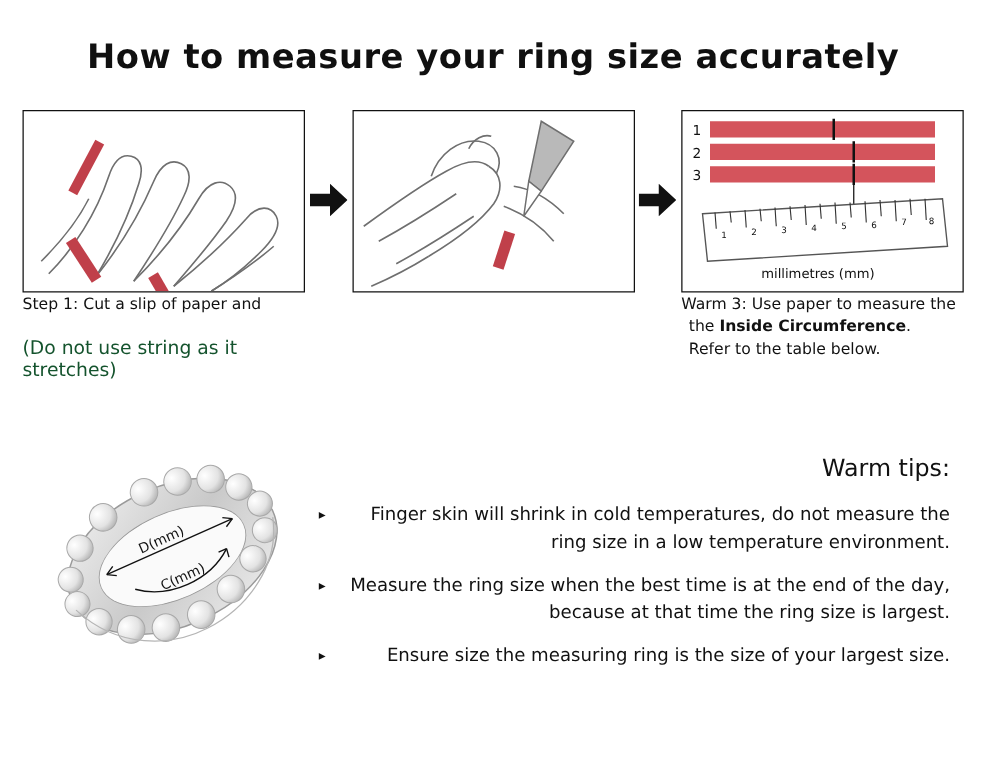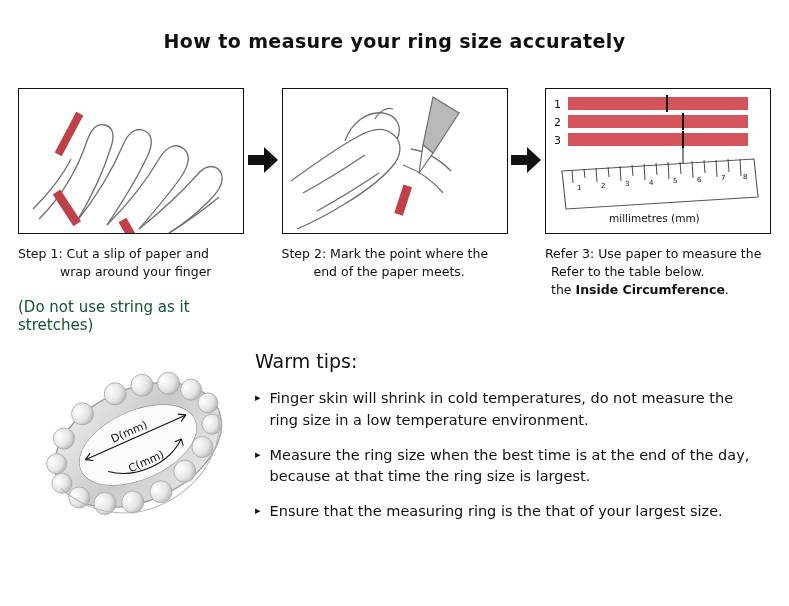--- a/index.html
+++ b/index.html
@@ -22,21 +22,21 @@
     height: 606px;
   }
 
   
   .title {
     position: absolute;
     top: 30px;
     left: 0;
     width: 789px;
     text-align: center;
-    font-size: 19px;
+    font-size: 27px;
     font-weight: bold;
     letter-spacing: 0.4px;
     color: #101010;
     font-family: "DejaVu Sans", sans-serif;
   }
 
   
   .steps {
     position: absolute;
     top: 88px;
@@ -61,42 +61,42 @@
   .arrow {
     width: 34px;
     height: 144px;
     display: flex;
     align-items: center;
     justify-content: center;
   }
   .arrow svg { display: block; }
 
   .step-caption {
-    margin-top: 11px;
     font-size: 12.5px;
     line-height: 1.45;
     color: #111;
     font-family: "DejaVu Sans", sans-serif;
   }
   .step-caption b { font-weight: bold; }
   .step-caption .ctr { display: block; }
 
   .step-note {
     margin-top: 17px;
     font-size: 15px;
     color: #14532d;
     text-align: left;
   }
 
   
   .tips {
     position: absolute;
     left: 255px;
-    top: 350px;
+    top: 364px;
     width: 505px;
+    text-align: right;
   }
   .tips-title {
     font-size: 19px;
     color: #111;
     margin-bottom: 16px;
     font-family: "DejaVu Sans", sans-serif;
   }
   .tip {
     display: flex;
     align-items: flex-start;
@@ -168,21 +168,20 @@
 
           <rect class="strip-red" x="44" y="100" width="9" height="38" transform="rotate(-33 48 120)"></rect>
           <rect class="strip-red" x="104" y="130" width="9" height="22" transform="rotate(-30 108 140)"></rect>
 
           <rect class="strip-red" x="46" y="22" width="8" height="46" transform="rotate(28 50 45)"></rect>
         </svg>
       </div>
       <div class="step-caption">
         <span>Step 1:</span>
         <span>Cut a slip of paper and</span>
-        <span class="ctr" style="padding-left:42px">wrap around your finger</span>
       </div>
       <div class="step-note">(Do not use string as it stretches)</div>
     </div>
 
     <div class="arrow">
       <svg width="30" height="26" viewBox="0 0 30 26">
         <path d="M0 8 L16 8 L16 0 L30 13 L16 26 L16 18 L0 18 Z" fill="#111"></path>
       </svg>
     </div>
 
@@ -198,25 +197,20 @@
           <path class="hand-line" d="M62 52 C 68 34, 84 22, 100 24 C 114 26, 120 38, 114 50"></path>
           <path class="hand-line" d="M92 30 C 96 22, 104 18, 110 20"></path>
           <path class="hand-line" d="M120 76 C 136 82, 150 92, 160 104"></path>
           <path class="hand-line" d="M128 60 C 142 62, 156 70, 168 82"></path>
 
           <path d="M150 8 L176 24 L150 64 L140 56 Z" fill="#b9b9b9" stroke="#6f6f6f" stroke-width="1.2"></path>
           <path d="M140 56 L150 64 L136 84 Z" fill="#ffffff" stroke="#6f6f6f" stroke-width="1.2"></path>
 
           <rect class="strip-red" x="116" y="96" width="9" height="30" transform="rotate(18 120 110)"></rect>
         </svg>
-      </div>
-      <div class="step-caption">
-        <span>Step 2:</span>
-        <span>Mark the point where the</span>
-        <span class="ctr" style="padding-left:32px">end of the paper meets.</span>
       </div>
       <div class="step-note"></div>
     </div>
 
     <div class="arrow">
       <svg width="30" height="26" viewBox="0 0 30 26">
         <path d="M0 8 L16 8 L16 0 L30 13 L16 26 L16 18 L0 18 Z" fill="#111"></path>
       </svg>
     </div>
 
@@ -262,24 +256,24 @@
           <text class="ruler-num" x="103" y="96">4</text>
           <text class="ruler-num" x="127" y="94">5</text>
           <text class="ruler-num" x="151" y="93">6</text>
           <text class="ruler-num" x="175" y="91">7</text>
           <text class="ruler-num" x="197" y="90">8</text>
 
           <text class="mm-label" x="63" y="133">millimetres (mm)</text>
         </svg>
       </div>
       <div class="step-caption">
-        <span>Refer 3:</span>
+        <span>Warm 3:</span>
         <span>Use paper to measure the</span>
+        <span class="ctr" style="padding-left:6px"><span>the </span><b>Inside Circumference</b><span>.</span></span>
         <span class="ctr" style="padding-left:6px">Refer to the table below.</span>
-        <span class="ctr" style="padding-left:6px"><span>the </span><b>Inside Circumference</b><span>.</span></span>
       </div>
     </div>
 
   </div>
 
   <div class="ring-wrap">
     <svg width="220" height="215" viewBox="0 0 220 215">
       <defs>
         <linearGradient id="bandg" x1="0" y1="0" x2="1" y2="1">
           <stop offset="0%" stop-color="#f2f2f2"></stop>
@@ -342,17 +336,17 @@
       <span class="tip-text">Finger skin will shrink in cold temperatures, do not measure the ring size in a low temperature environment.</span>
     </div>
 
     <div class="tip">
       <span class="bullet">▸</span>
       <span class="tip-text">Measure the ring size when the best time is at the end of the day, because at that time the ring size is largest.</span>
     </div>
 
     <div class="tip">
       <span class="bullet">▸</span>
-      <span class="tip-text">Ensure that the measuring ring is the that of your largest size.</span>
+      <span class="tip-text">Ensure size the measuring ring is the size of your largest size.</span>
     </div>
   </div>
 
 </div>
 
 </body></html>

